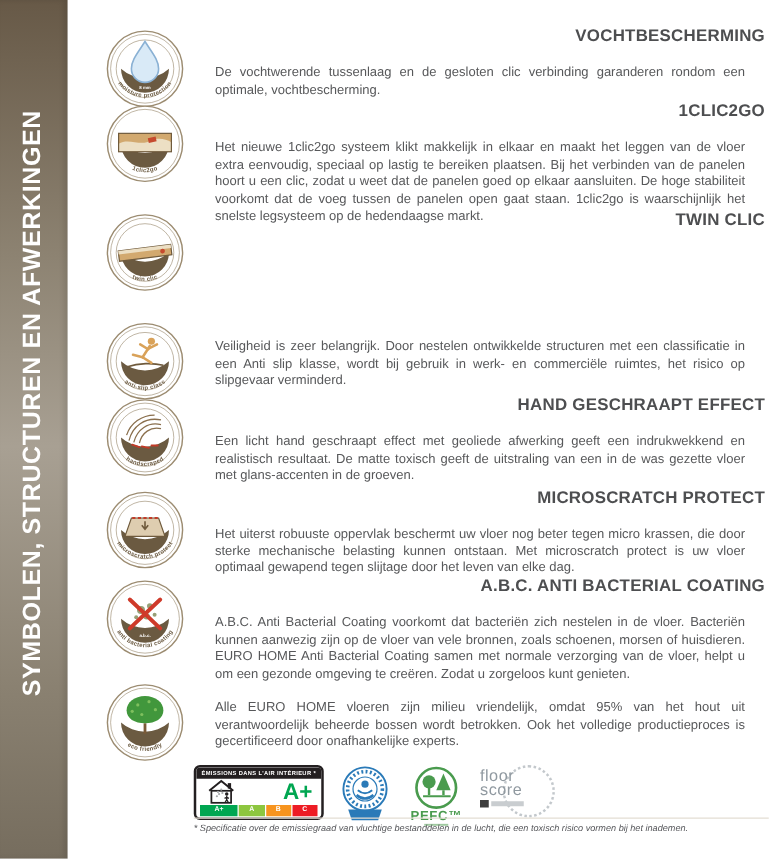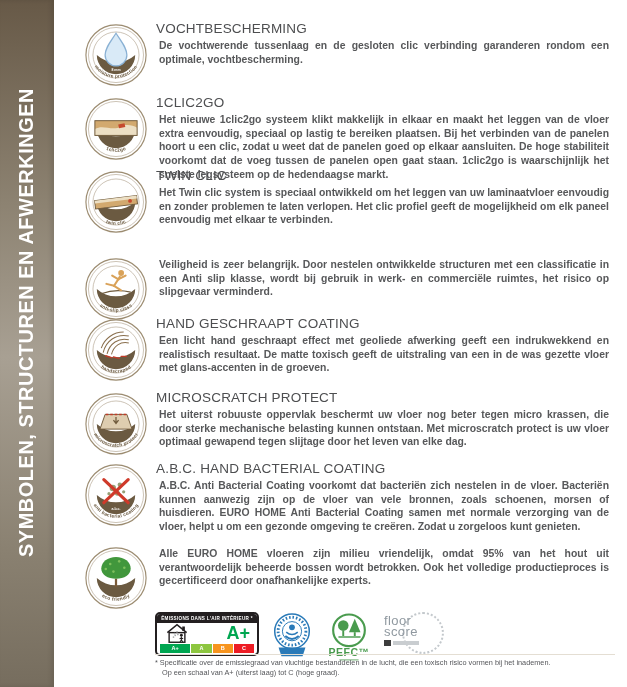--- a/index.html
+++ b/index.html
@@ -19,22 +19,22 @@
     position:absolute;left:15px;top:557px;
     transform:rotate(-90deg);transform-origin:0 0;
     white-space:nowrap;color:#ffffff;
     font-size:20px;font-weight:700;letter-spacing:.5px;
   }
   
   .item{position:absolute;left:84px;display:flex;align-items:flex-start;}
   .badge-wrap{flex:0 0 64px;width:64px;}
   svg.badge{width:64px;height:64px;display:block;margin-top:2px;}
   .text-block{margin-left:8px;width:456px;}
-  .f-title{margin:0 0 3px 0;font-size:13.5px;font-weight:400;color:#4d4e50;letter-spacing:.2px;}
-  .f-body{margin:3px;font-size:10.4px;line-height:1.32;color:#57585a;text-align:justify;font-weight:bold;}
+  .f-title{margin:0 0 3px 0;font-size:13.5px;font-weight:700;color:#4d4e50;letter-spacing:.2px;text-align:right;}
+  .f-body{margin:16px;font-size:10.4px;line-height:1.32;color:#57585a;text-align:justify;}
   
   .c-outer{fill:#ffffff;stroke:#9c8c71;stroke-width:1.8;}
   .c-mid{fill:none;stroke:#9c8c71;stroke-width:.8;}
   .c-inner{fill:none;stroke:#9c8c71;stroke-width:.8;}
   .crescent{fill:#6b5a41;}
   .arc-label{font-size:7.5px;fill:#6b5a41;font-weight:600;letter-spacing:.4px;}
   .tiny-white{font-size:5.5px;fill:#ffffff;text-anchor:middle;font-weight:700;}
   
   .certs{position:absolute;left:155px;top:612px;display:flex;align-items:flex-start;gap:11px;}
   .aplus{width:104px;height:44px;box-sizing:border-box;border:2px solid #231f20;border-radius:5px;
@@ -52,21 +52,21 @@
   .pefc-text{font-size:11px;font-weight:700;fill:#4a9b4e;text-anchor:middle;letter-spacing:.5px;}
   .floorscore{position:relative;width:62px;height:44px;padding-top:4px;box-sizing:border-box;}
   .floorscore::before{content:"";position:absolute;right:2px;top:0px;width:38px;height:38px;
                       border:2px dotted #c3c8cc;border-radius:50%;}
   .fs-line{position:relative;font-size:13px;line-height:.82;color:#9099a0;letter-spacing:.4px;}
   .fs-mark{position:relative;margin-top:3px;display:flex;align-items:center;gap:2px;}
   .fs-mark .dark{width:7px;height:6px;background:#3c3c3c;}
   .fs-mark .bar{width:26px;height:4px;background:#c9cdd0;}
   
   .footnote{position:absolute;left:155px;top:654px;width:460px;border-top:1px solid #e4ded3;
-            padding-top:3px;font-size:7.3px;line-height:1.35;color:#55565a;}
+            padding-top:3px;font-size:7.3px;line-height:1.35;color:#55565a;font-style:italic;}
   .fn-line2{margin-left:7px;}
 </style>
 </head>
 <body>
 
 <div class="sidebar">
   <span class="sidebar-title">SYMBOLEN, STRUCTUREN EN AFWERKINGEN</span>
 </div>
 
 <div class="item" style="top:21px">
@@ -81,21 +81,21 @@
       <path id="arcA" d="M12,60 A41,41 0 0 0 88,60" fill="none"></path>
       <text class="arc-label"><textPath href="#arcA" startOffset="50%" text-anchor="middle">moisture protection</textPath></text>
     </svg>
   </div>
   <div class="text-block">
     <h2 class="f-title">VOCHTBESCHERMING</h2>
     <p class="f-body">De vochtwerende tussenlaag en de gesloten clic verbinding garanderen rondom een optimale, vochtbescherming.</p>
   </div>
 </div>
 
-<div class="item" style="top:95px">
+<div class="item" style="top:81px">
   <div class="badge-wrap">
     <svg class="badge" viewBox="0 0 100 100">
       <circle class="c-outer" cx="50" cy="50" r="47"></circle>
         <circle class="c-mid" cx="50" cy="50" r="43"></circle>
       <path class="crescent" d="M20,50 A30,30 0 0 0 80,50 A45,45 0 0 1 20,50 Z"></path>
       <rect x="17" y="37" width="66" height="23" fill="#d2a96f"></rect>
       <path d="M17,50 C30,42 44,54 58,46 C66,42 76,44 83,48 L83,60 L17,60 Z" fill="#ecdfc4"></path>
       <rect x="54" y="42" width="10" height="6" fill="#c64a2e" transform="rotate(-12 59 45)"></rect>
       <rect x="17" y="37" width="66" height="23" fill="none" stroke="#6f5a3c" stroke-width="1.5"></rect>
       <path id="arcB" d="M12,60 A41,41 0 0 0 88,60" fill="none"></path>
@@ -119,21 +119,20 @@
         <rect x="17" y="44" width="66" height="13" fill="#d2a96f" stroke="#6f5a3c" stroke-width="1.5"></rect>
         <rect x="17" y="44" width="66" height="4.5" fill="#ecdfc4"></rect>
         <circle cx="72" cy="51" r="3" fill="#c64a2e"></circle>
       </g>
       <path id="arcC" d="M12,60 A41,41 0 0 0 88,60" fill="none"></path>
       <text class="arc-label"><textPath href="#arcC" startOffset="50%" text-anchor="middle">twin clic</textPath></text>
     </svg>
   </div>
   <div class="text-block">
     <h2 class="f-title">TWIN CLIC</h2>
-    <p class="f-body">Het Twin clic system is speciaal ontwikkeld om het leggen van uw laminaatvloer eenvoudig en zonder problemen te laten verlopen. Het clic profiel geeft de mogelijkheid om elk paneel eenvoudig met elkaar te verbinden.</p>
   </div>
 </div>
 
 <div class="item" style="top:255px">
   <div class="badge-wrap">
     <svg class="badge" viewBox="0 0 100 100">
       <circle class="c-outer" cx="50" cy="50" r="47"></circle>
         <circle class="c-mid" cx="50" cy="50" r="43"></circle>
         <circle class="c-inner" cx="50" cy="50" r="36"></circle>
       <path class="crescent" d="M20,50 A30,30 0 0 0 80,50 A45,45 0 0 1 20,50 Z"></path>
@@ -171,21 +170,21 @@
       <g stroke="#c23b28" stroke-width="2.2" stroke-linecap="round">
         <path d="M34,59 l9,3"></path>
           <path d="M46,61 l9,2"></path>
           <path d="M58,60 l8,0"></path>
       </g>
       <path id="arcE" d="M12,60 A41,41 0 0 0 88,60" fill="none"></path>
       <text class="arc-label"><textPath href="#arcE" startOffset="50%" text-anchor="middle">handscraped</textPath></text>
     </svg>
   </div>
   <div class="text-block">
-    <h2 class="f-title">HAND GESCHRAAPT COATING</h2>
+    <h2 class="f-title">HAND GESCHRAAPT EFFECT</h2>
     <p class="f-body">Een licht hand geschraapt effect met geoliede afwerking geeft een indrukwekkend en realistisch resultaat. De matte toxisch geeft de uitstraling van een in de was gezette vloer met glans-accenten in de groeven.</p>
   </div>
 </div>
 
 <div class="item" style="top:390px">
   <div class="badge-wrap">
     <svg class="badge" viewBox="0 0 100 100">
       <circle class="c-outer" cx="50" cy="50" r="47"></circle>
         <circle class="c-mid" cx="50" cy="50" r="43"></circle>
         <circle class="c-inner" cx="50" cy="50" r="36"></circle>
@@ -219,21 +218,21 @@
       <g stroke="#cf3a2a" stroke-width="5" stroke-linecap="round">
         <path d="M31,26 L69,62"></path>
           <path d="M69,26 L31,62"></path>
       </g>
       <text class="tiny-white" x="50" y="73">a.b.c.</text>
       <path id="arcG" d="M12,60 A41,41 0 0 0 88,60" fill="none"></path>
       <text class="arc-label"><textPath href="#arcG" startOffset="50%" text-anchor="middle">anti bacterial coating</textPath></text>
     </svg>
   </div>
   <div class="text-block">
-    <h2 class="f-title">A.B.C. HAND BACTERIAL COATING</h2>
+    <h2 class="f-title">A.B.C. ANTI BACTERIAL COATING</h2>
     <p class="f-body">A.B.C. Anti Bacterial Coating voorkomt dat bacteriën zich nestelen in de vloer. Bacteriën kunnen aanwezig zijn op de vloer van vele bronnen, zoals schoenen, morsen of huisdieren. EURO HOME Anti Bacterial Coating samen met normale verzorging van de vloer, helpt u om een gezonde omgeving te creëren. Zodat u zorgeloos kunt genieten.</p>
   </div>
 </div>
 
 <div class="item" style="top:544px">
   <div class="badge-wrap">
     <svg class="badge" viewBox="0 0 100 100">
       <circle class="c-outer" cx="50" cy="50" r="47"></circle>
         <circle class="c-mid" cx="50" cy="50" r="43"></circle>
       <path class="crescent" d="M20,50 A30,30 0 0 0 80,50 A45,45 0 0 1 20,50 Z"></path>
@@ -309,14 +308,13 @@
     <div class="fs-line">score</div>
     <div class="fs-mark">
         <span class="dark"></span>
         <span class="bar"></span>
       </div>
   </div>
 </div>
 
 <div class="footnote">
   <div>* Specificatie over de emissiegraad van vluchtige bestanddelen in de lucht, die een toxisch risico vormen bij het inademen.</div>
-  <div class="fn-line2">Op een schaal van A+ (uiterst laag) tot C (hoge graad).</div>
 </div>
 
 </body></html>

